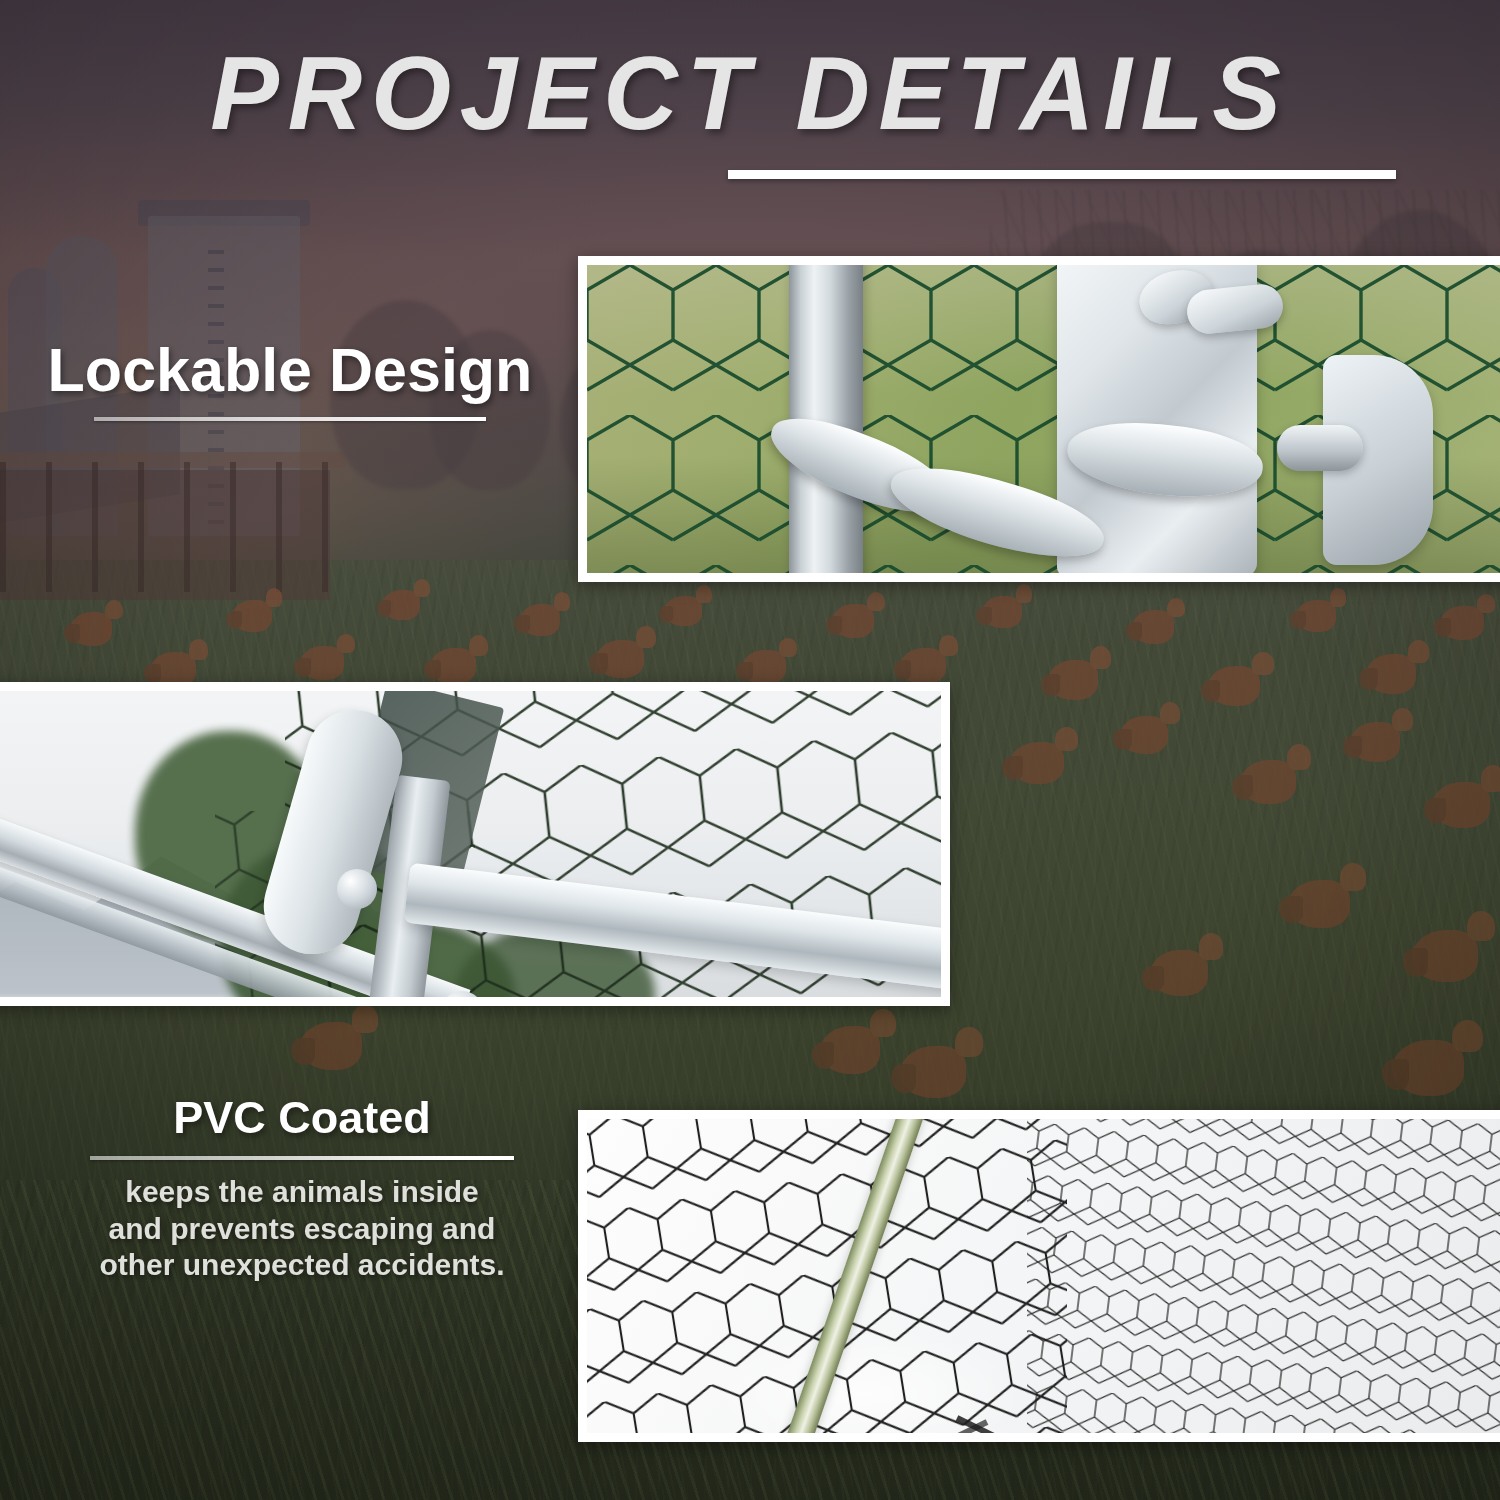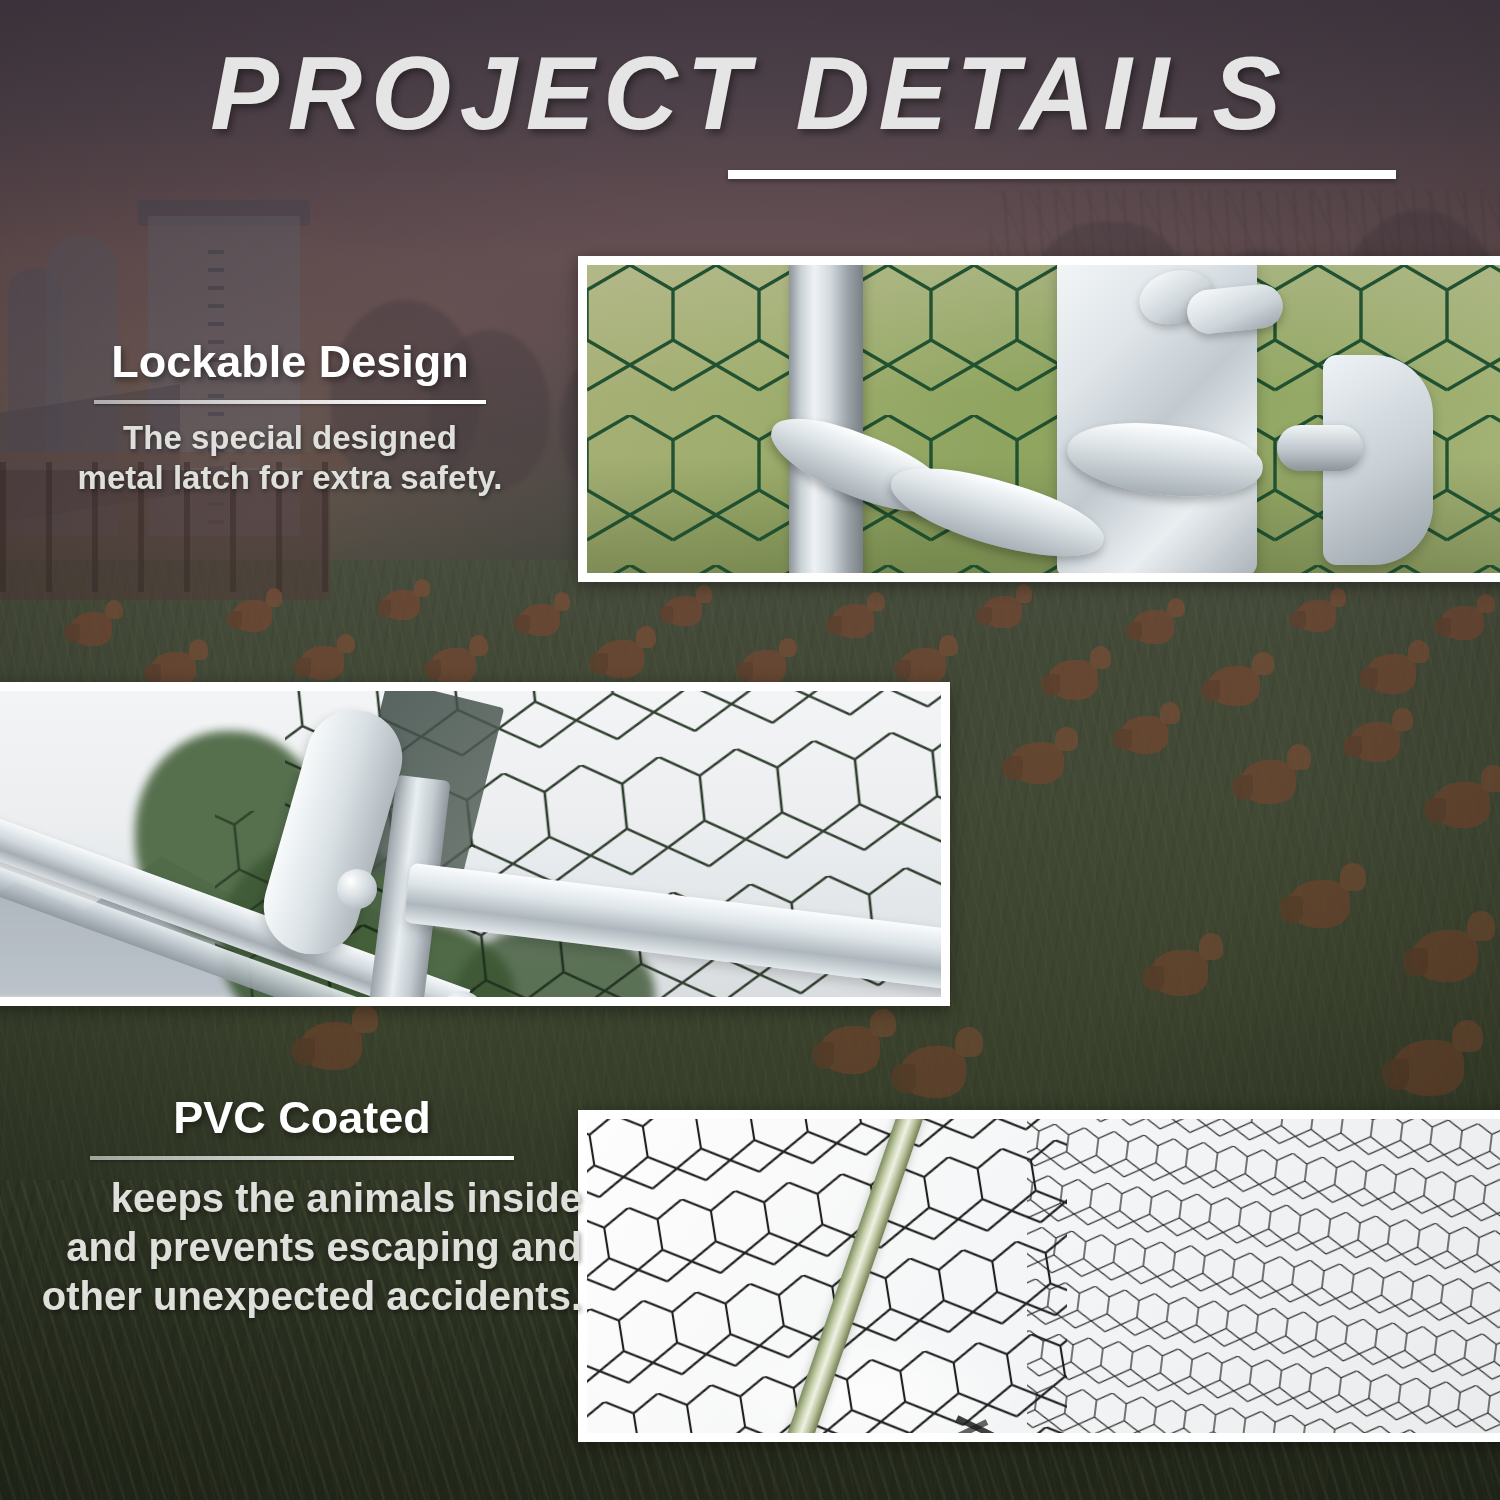--- a/index.html
+++ b/index.html
@@ -279,35 +279,35 @@
     box-shadow:0 1px 3px rgba(0,0,0,.35);
   }
   .tb .p{
     color:#dfe0db;font-weight:bold;line-height:1.22;
     text-shadow:1px 2px 5px rgba(0,0,0,.45);
     white-space:pre-line;
   }
 
   
   .tb-lock{left:40px;top:338px;width:500px;}
-  .tb-lock .h{font-size:45px;}
+  .tb-lock .h{font-size:61px;}
   .tb-lock .rule{width:392px;}
   .tb-lock .p{font-size:33px;}
 
   
   .tb-conn{left:950px;top:778px;width:540px;}
   .tb-conn .h{font-size:45px;}
   .tb-conn .rule{width:398px;}
   .tb-conn .p{font-size:33px;}
 
   
   .tb-pvc{left:22px;top:1094px;width:560px;}
   .tb-pvc .h{font-size:45px;}
   .tb-pvc .rule{width:424px;}
-  .tb-pvc .p{font-size:40px;text-align:right;}
+  .tb-pvc .p{font-size:30px;}
 </style>
 </head>
 <body>
 
 <div id="poster">
 
   <div class="bg-layer">
     <div class="bg-sky"></div>
     <div class="bg-sunglow"></div>
 
@@ -463,22 +463,20 @@
         <div class="mesh-strut ms1"></div>
         <div class="mesh-strut ms2"></div>
         <div class="mesh-pipe"></div>
       </div>
     </div>
   </div>
 
   <div class="tb tb-lock">
     <div class="h">Lockable Design</div>
     <div class="rule"></div>
-    <div class="p">The special designed
-metal latch for extra safety.</div>
   </div>
 
 
   <div class="tb tb-pvc">
     <div class="h">PVC Coated</div>
     <div class="rule"></div>
     <div class="p">keeps the animals inside
 and prevents escaping and
 other unexpected accidents.</div>
   </div>

